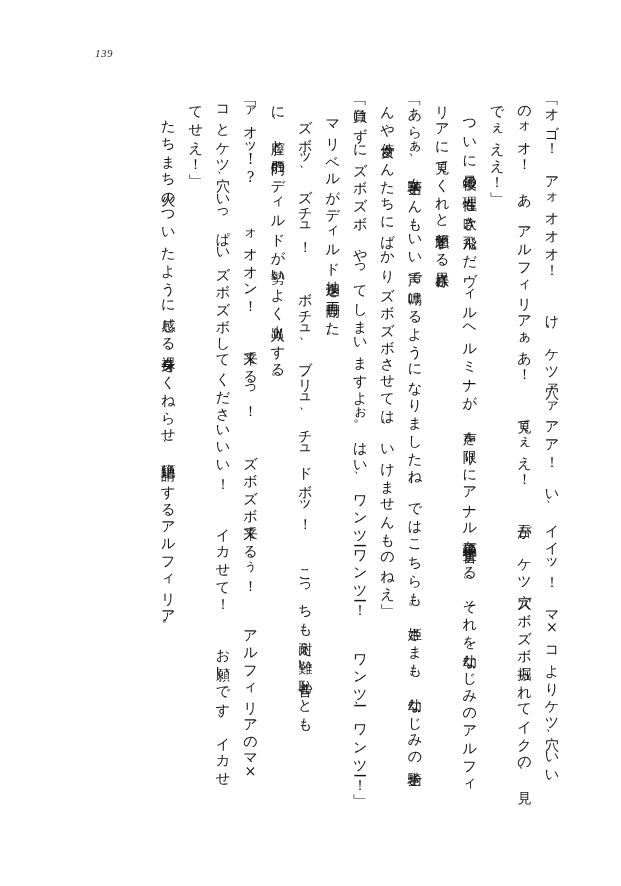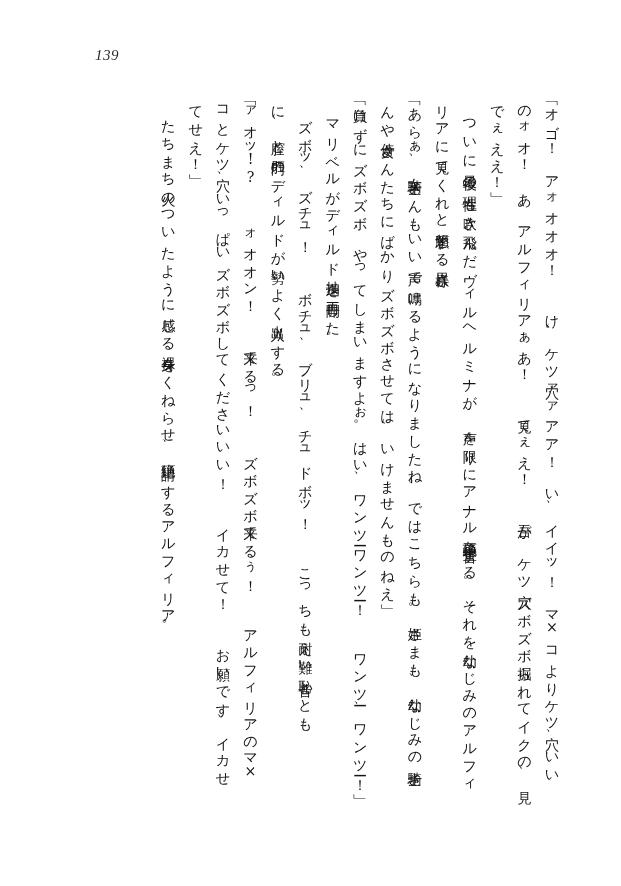--- a/index.html
+++ b/index.html
@@ -22,21 +22,21 @@
     background: #ffffff;
     box-sizing: border-box;
   }
 
   #page-number {
     position: absolute;
     top: 47px;
     left: 95px;
     font-family: "Liberation Serif", serif;
     font-style: italic;
-    font-size: 15px;
+    font-size: 11px;
     color: #2b2b2b;
     letter-spacing: 0.5px;
   }
 
   
   #body-text {
     position: absolute;
     top: 96px;
     left: 60px;
     width: 505px;

